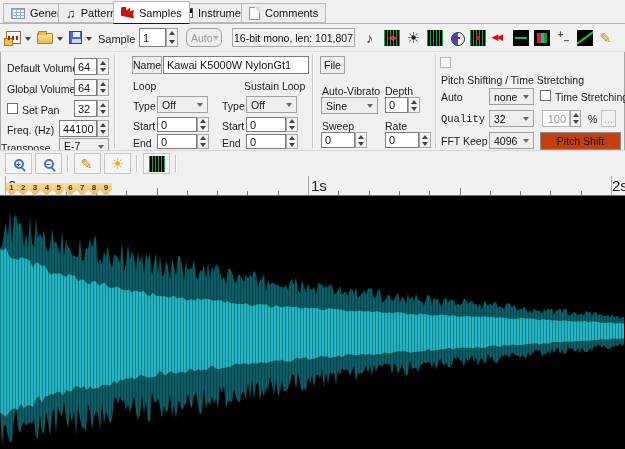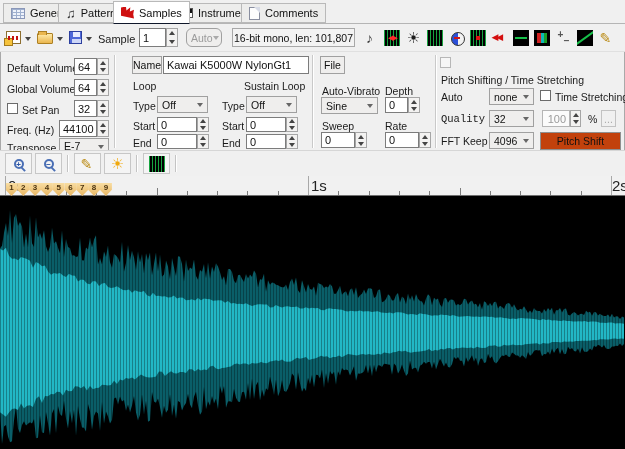--- a/index.html
+++ b/index.html
@@ -202,21 +202,21 @@
         <i class="dn"></i>
       </div>
 
     <span class="lbl" style="left:7px;top:72px;">Freq. (Hz)</span>
     <div class="tbox" style="left:59px;top:68px;width:38px;height:17px;">44100</div>
     <div class="spin" style="left:97px;top:68px;height:17px;">
         <i class="up"></i>
         <i class="dn"></i>
       </div>
 
-    <span class="lbl" style="left:7px;top:90px;">Transpose</span>
+    <span class="lbl" style="left:1px;top:90px;">Transpose</span>
     <div class="combo" style="left:59px;top:86px;width:50px;height:16px;">
       <span>E-7</span>
         <span class="arr"></span>
     </div>
 
     <div class="vsep" style="left:114px;top:3px;height:93px;"></div>
 
     <div class="boxlbl" style="left:132px;top:4px;width:30px;height:18px;">Name</div>
     <div class="tbox" style="left:163px;top:4px;width:146px;height:18px;">Kawai K5000W NylonGt1</div>
     <div class="boxlbl" style="left:320px;top:4px;width:25px;height:18px;">File</div>

